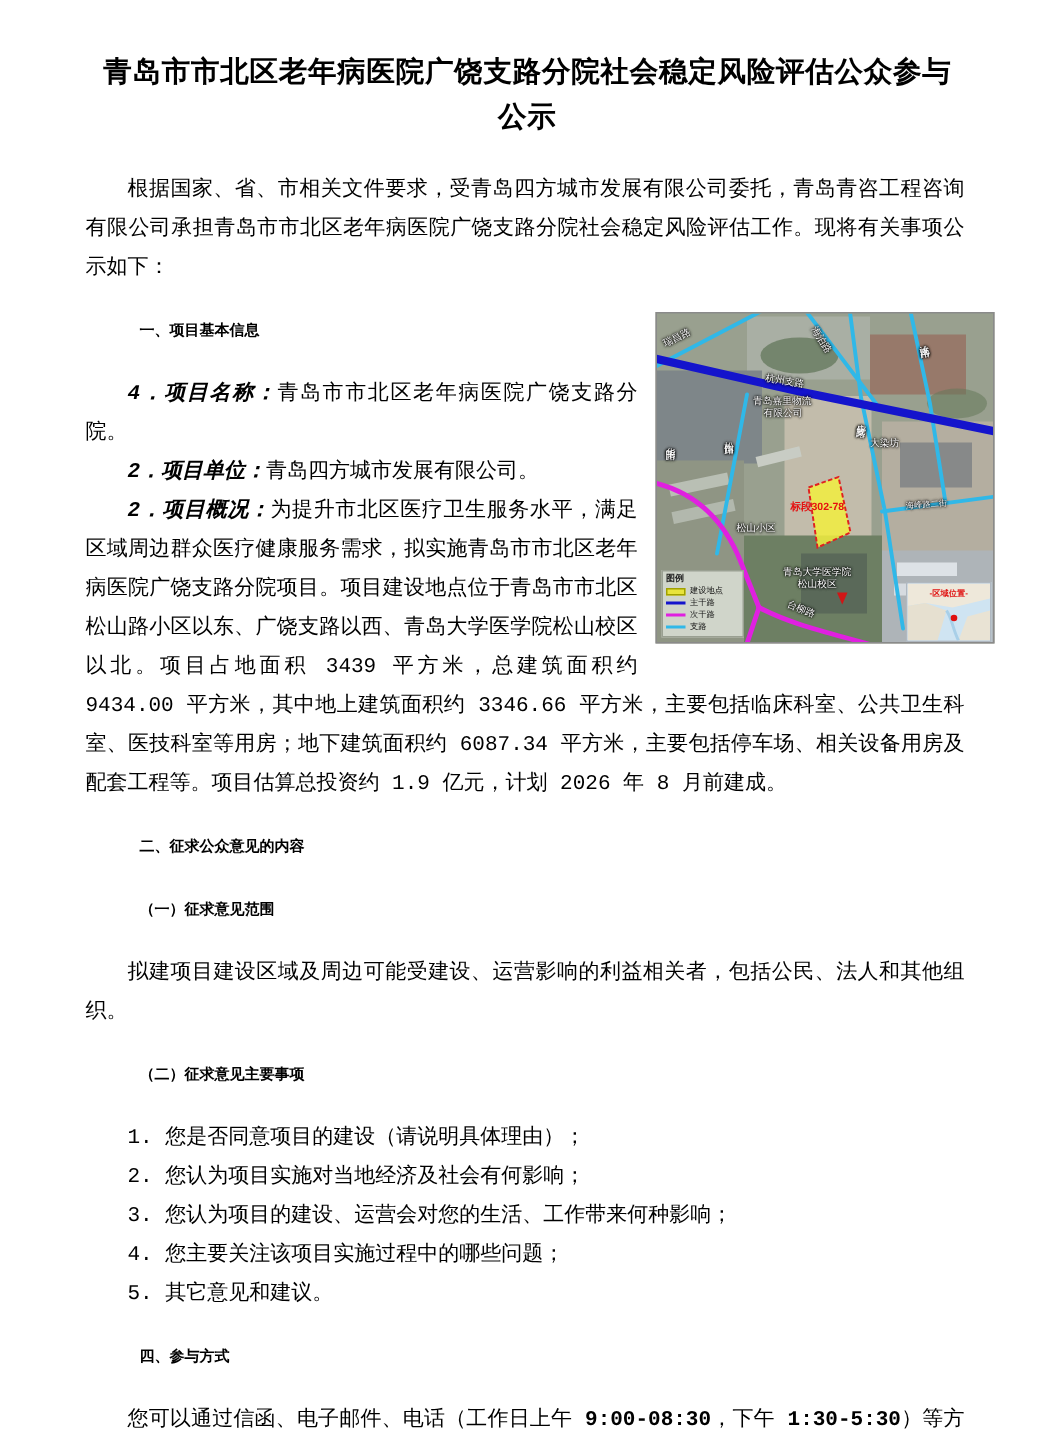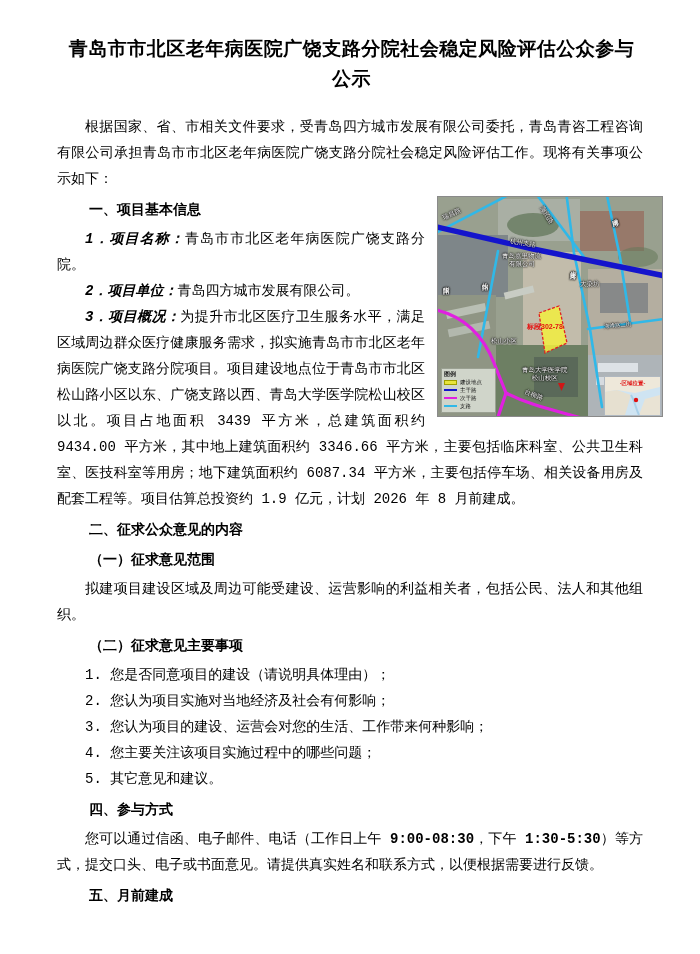--- a/index.html
+++ b/index.html
@@ -5,21 +5,21 @@
   html,body{margin:0;padding:0;background:#ffffff;}
   body{width:700px;height:954px;overflow:hidden;
        font-family:"Liberation Serif","DejaVu Serif",serif;color:#000;}
   .page{padding:34px 57px 0 57px;}
   .doc-title{font-family:"Liberation Sans","DejaVu Sans",sans-serif;
        font-weight:bold;font-size:19px;line-height:30px;text-align:center;
        letter-spacing:.5px;margin:0 0 20px 3px;}
   p{margin:0;font-size:14px;line-height:26px;text-align:justify;font-family:Liberation Mono, monospace;}
   .indent{text-indent:2em;}
   .sec-head{font-family:"Liberation Sans","DejaVu Sans",sans-serif;
-       font-weight:bold;font-size:14px;line-height:26px;text-indent:2em;margin:4px;}
+       font-weight:bold;font-size:10px;line-height:26px;text-indent:2em;margin:16px;}
   .item-label{font-weight:bold;font-style:italic;}
   .bold{font-weight:bold;}
   .contact-row{display:flex;font-size:14px;line-height:26px;padding-left:28px;}
   .contact-row .col-l{width:212px;flex:none;}
 
   
   .map-fig{float:right;width:224px;height:219px;position:relative;overflow:hidden;
        margin:0 -20px 8px 12px;border:1px solid #8a8a8a;background:#99a08f;}
   .map-fig svg{position:absolute;left:0;top:0;}
   .mlabel{position:absolute;color:#fff;font-size:6.5px;line-height:1.25;white-space:nowrap;
@@ -146,23 +146,23 @@
           <polygon points="0,15 12,13 26,18 20,38 0,38" fill="#e6e0d0"></polygon>
           <polygon points="40,22 55,18 55,38 34,38" fill="#e9e3d4"></polygon>
           <path d="M 26 18 C 30 24 30 30 34 38" stroke="#a8cfe8" stroke-width="2" fill="none"></path>
           <circle cx="31" cy="23" r="2.2" fill="#e01010"></circle>
         </svg>
         <div class="inset-label">-区域位置-</div>
       </div>
     </div>
 
     <p class="sec-head">一、项目基本信息</p>
-    <p class="indent"><span class="item-label">1．项目名称：</span><span>青岛市市北区老年病医院广饶支路分院。</span></p>
+    <p class="indent"><span class="item-label">4．项目名称：</span><span>青岛市市北区老年病医院广饶支路分院。</span></p>
     <p class="indent"><span class="item-label">2．项目单位：</span><span>青岛四方城市发展有限公司。</span></p>
-    <p class="indent"><span class="item-label">3．项目概况：</span><span>为提升市北区医疗卫生服务水平，满足区域周边群众医疗健康服务需求，拟实施青岛市市北区老年病医院广饶支路分院项目。项目建设地点位于青岛市市北区松山路小区以东、广饶支路以西、青岛大学医学院松山校区以北。项目占地面积 3439 平方米，总建筑面积约 9434.00 平方米，其中地上建筑面积约 3346.66 平方米，主要包括临床科室、公共卫生科室、医技科室等用房；地下建筑面积约 6087.34 平方米，主要包括停车场、相关设备用房及配套工程等。项目估算总投资约 1.9 亿元，计划 2026 年 8 月前建成。</span></p>
+    <p class="indent"><span class="item-label">2．项目概况：</span><span>为提升市北区医疗卫生服务水平，满足区域周边群众医疗健康服务需求，拟实施青岛市市北区老年病医院广饶支路分院项目。项目建设地点位于青岛市市北区松山路小区以东、广饶支路以西、青岛大学医学院松山校区以北。项目占地面积 3439 平方米，总建筑面积约 9434.00 平方米，其中地上建筑面积约 3346.66 平方米，主要包括临床科室、公共卫生科室、医技科室等用房；地下建筑面积约 6087.34 平方米，主要包括停车场、相关设备用房及配套工程等。项目估算总投资约 1.9 亿元，计划 2026 年 8 月前建成。</span></p>
     <div class="clear"></div>
   </div>
 
   <div>
     <p class="sec-head">二、征求公众意见的内容</p>
     <p class="sec-head">（一）征求意见范围</p>
     <p class="indent">拟建项目建设区域及周边可能受建设、运营影响的利益相关者，包括公民、法人和其他组织。</p>
     <p class="sec-head">（二）征求意见主要事项</p>
     <p class="indent">1. 您是否同意项目的建设（请说明具体理由）；</p>
     <p class="indent">2. 您认为项目实施对当地经济及社会有何影响；</p>

